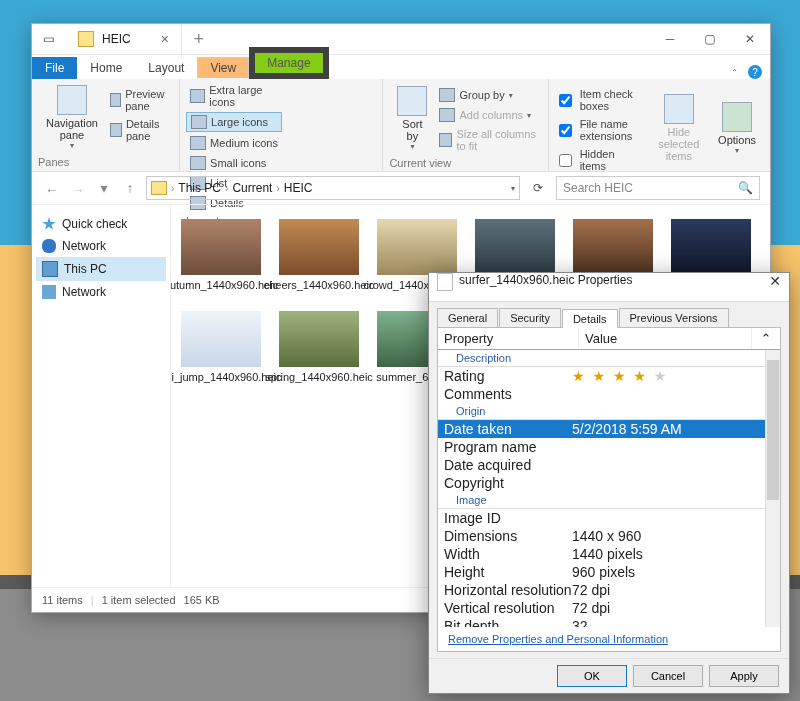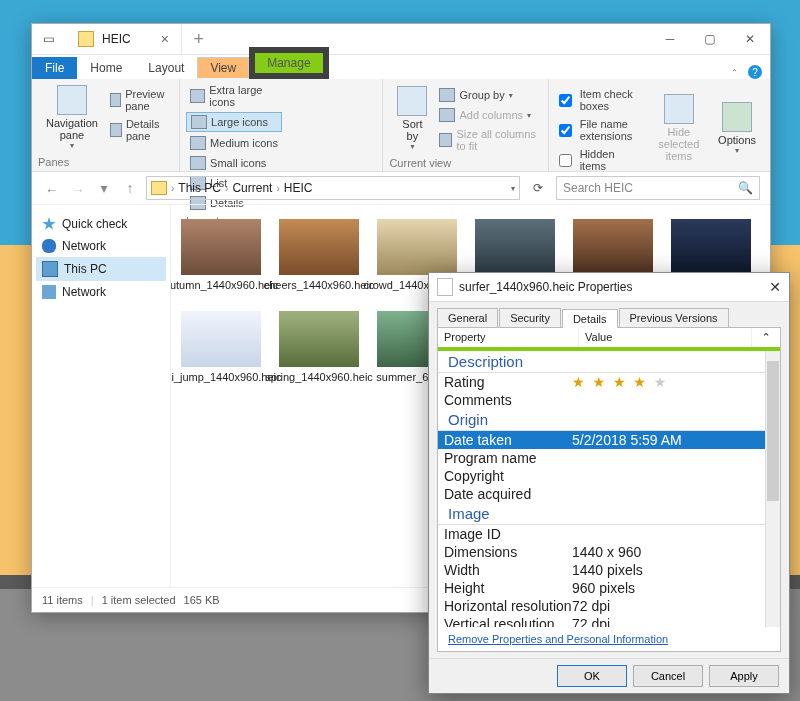--- a/index.html
+++ b/index.html
@@ -56,37 +56,37 @@
 .c6{background:linear-gradient(#2b3a5c,#0e162a)}
 .c7{background:linear-gradient(#f0f4fa,#c8d6e8)}
 .c8{background:linear-gradient(#9fb27e,#5a6d3d)}
 .c9{background:linear-gradient(#7fb28e,#3f6648)}
 .status{height:24px;border-top:1px solid #eee;display:flex;align-items:center;padding:0 10px;font-size:11px;color:#555;gap:8px}
 .status .sep{color:#ccc}
 .status .vbtns{margin-left:auto;display:flex;gap:2px}
 .status .vbtns div{width:18px;height:16px;border:1px solid #bcd}
 
 .dialog{position:absolute;left:428px;top:272px;width:360px;height:420px;background:#f0f0f0;border:1px solid #888;box-shadow:0 6px 24px rgba(0,0,0,.4);display:flex;flex-direction:column}
-.dtitle{height:28px;background:#fff;display:flex;align-items:center;padding:0 8px;border-bottom:1px solid #ddd}
+.dtitle{height:28px;background:#fff;display:flex;padding:0 8px;border-bottom:1px solid #ddd}
 .dtitle .di{width:14px;height:16px;background:#fff;border:1px solid #bbb;margin-right:6px}
 .dtitle .dx{margin-left:auto;font-size:14px;color:#333;cursor:pointer}
 .dtabs{display:flex;padding:6px 8px 0 8px}
 .dtab{padding:3px 10px;font-size:11px;border:1px solid #bbb;border-bottom:none;background:#f0f0f0;margin-right:1px;cursor:pointer}
 .dtab.active{background:#fff;position:relative;top:1px}
 .dbody{flex:1;margin:0 8px 6px 8px;background:#fff;border:1px solid #bbb;display:flex;flex-direction:column;overflow:hidden}
-.dhead{display:flex;font-size:11px;border-bottom:4px solid #84cc16}
+.dhead{display:flex;font-size:13px;border-bottom:1px solid #84cc16}
 .dhead div{padding:3px 6px}
 .dhead .p{width:128px;border-right:1px solid #eee}
 .dhead .v{flex:1}
 .dhead .up{width:16px;text-align:center;border-left:1px solid #eee}
 .drows{flex:1;overflow:hidden;position:relative}
 .drow{display:flex;font-size:14px;padding:1px 6px}
 .drow .p{width:128px}
 .drow .v{flex:1}
-.dsect{color:#2a5db0;padding:2px 10px;font-size:15px;border-bottom:1px solid #ddd}
+.dsect{color:#2a5db0;padding:2px 18px;font-size:11px;border-bottom:1px solid #ddd}
 .drow.sel{background:#1979ca;color:#fff}
 .stars{color:#e0a100;letter-spacing:2px}
 .stars .grey{color:#ccc}
 .scrollbar{position:absolute;right:0;top:0;width:14px;height:100%;background:#f0f0f0;border-left:1px solid #ddd}
 .scrollhandle{position:absolute;right:1px;top:10px;width:12px;height:140px;background:#cdcdcd}
 .dlink{color:#1d5fbf;font-size:11px;padding:6px 10px;text-decoration:underline;cursor:pointer}
 .dbtns{display:flex;justify-content:flex-end;gap:6px;padding:6px 10px;border-top:1px solid #ddd}
 .dbtns button{width:70px;height:22px;font-size:11px;background:#e7e7e7;border:1px solid #adadad}
 .dbtns button.ok{border:1px solid #1979ca}
 .chev{font-size:8px;color:#666}
@@ -359,25 +359,25 @@
         <div class="dsect">Origin</div>
         <div class="drow sel">
           <div class="p">Date taken</div>
           <div class="v">5/2/2018 5:59 AM</div>
         </div>
         <div class="drow">
           <div class="p">Program name</div>
           <div class="v"></div>
         </div>
         <div class="drow">
+          <div class="p">Date acquired</div>
+          <div class="v"></div>
+        </div>
+        <div class="drow">
           <div class="p">Copyright</div>
-          <div class="v"></div>
-        </div>
-        <div class="drow">
-          <div class="p">Date acquired</div>
           <div class="v"></div>
         </div>
         <div class="dsect">Image</div>
         <div class="drow">
           <div class="p">Image ID</div>
           <div class="v"></div>
         </div>
         <div class="drow">
           <div class="p">Dimensions</div>
           <div class="v">1440 x 960</div>

